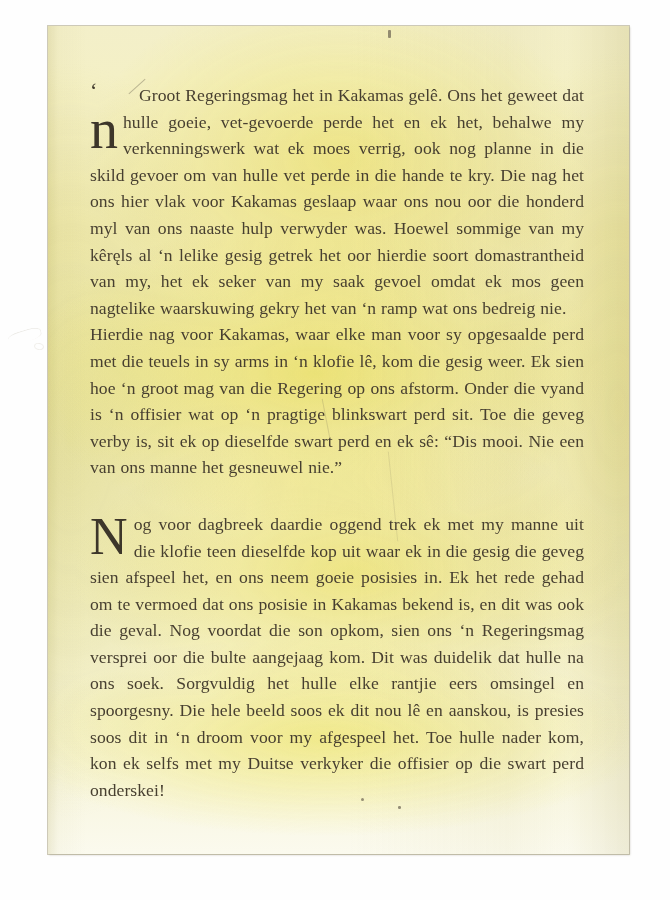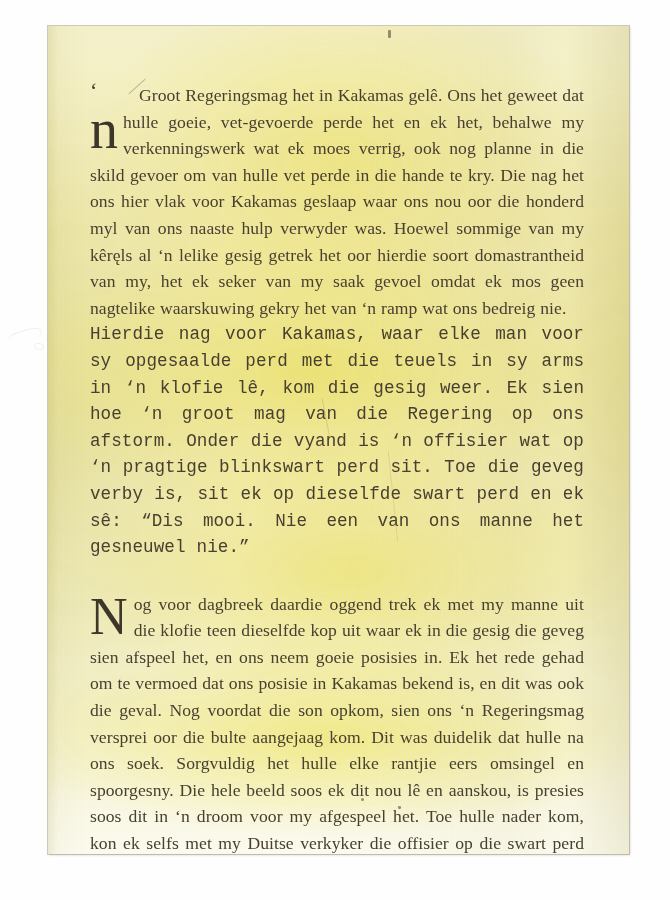--- a/index.html
+++ b/index.html
@@ -116,21 +116,21 @@
     text-align: justify;
     text-justify: inter-word;
     letter-spacing: .06px;
     word-spacing: .4px;
   }
 
   .para {
     margin: 0;
     text-indent: 0;
   }
-  .para.run-on { margin-top: 0; font-family: Liberation Mono, monospace; }
+  .para.run-on { margin-top: 0; }
   .para.spaced { margin-top: 30px; }
 
   
   .dropcap-wrap {
     float: left;
     margin: 0 6px 0 0;
     line-height: 1;
   }
   .dropcap {
     font-family: "Liberation Serif", "DejaVu Serif", serif;

